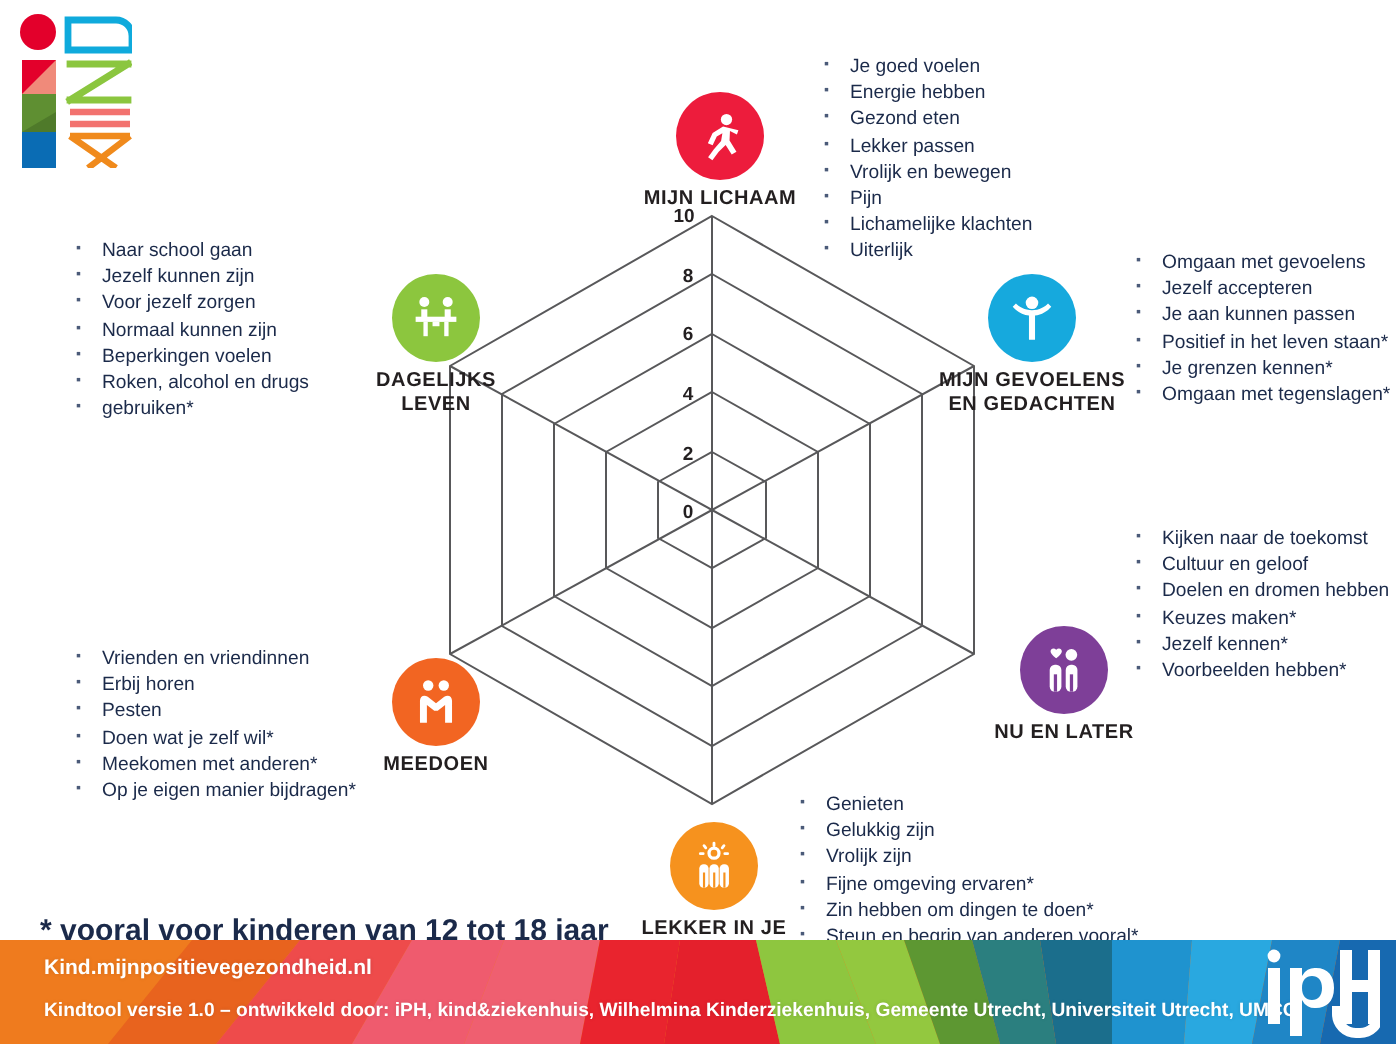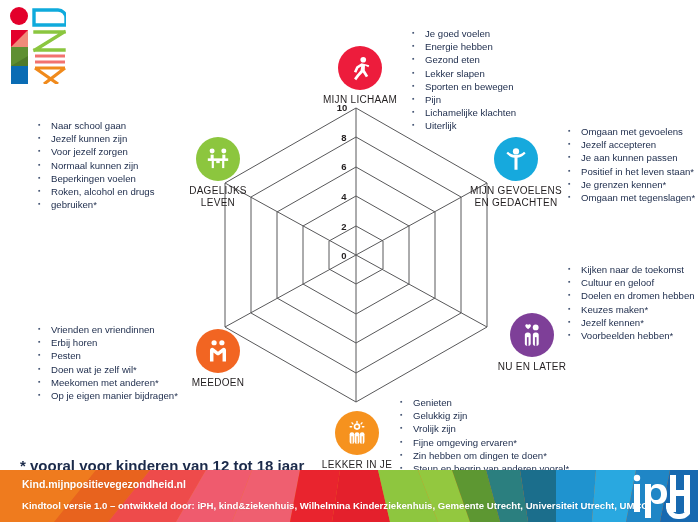--- a/index.html
+++ b/index.html
@@ -27,21 +27,21 @@
   #radar { position:absolute; left:212px; top:100px; width:288px; height:310px; }
 
   
   .domain { position:absolute; text-align:center; }
   .circle {
     border-radius:50%;
     margin:0 auto;
     display:flex; align-items:center; justify-content:center;
   }
   .dlabel {
-    font-size:10px; font-weight:400; letter-spacing:0.3px;
+    font-size:10px; font-weight:700; letter-spacing:0.3px;
     line-height:11.5px; margin-top:4px; color:#231f20;
     text-transform:uppercase; white-space:pre-line;
   }
 
   
   .blist { position:absolute; }
   .blist ul { margin:0; padding:0; list-style:none; }
   .blist li {
     font-size:9.6px; font-weight:400; line-height:13.2px;
     color:#1b2a4a; position:relative; padding-left:13px;
@@ -134,22 +134,22 @@
       <path d="M13.4 7.6 L8.6 10.6 L6.4 15.4 l2.2 0.9 1.9 -4.1 2.6 -1.5 -0.6 3.6 -3.4 3.9 -2.6 3.6 2 1.4 2.9 -3.9 3.2 -3.2 2.8 4.4 2.2 -1.2 -3.2 -5.2 0.2 -4.4 3.2 1.6 0.7 -1.9 z" fill="#fff"></path>
     </svg>
   </div>
   <div class="dlabel">MIJN LICHAAM</div>
 </div>
 <div class="blist" style="left:412px; top:27px;">
   <ul>
     <li>Je goed voelen</li>
     <li>Energie hebben</li>
     <li>Gezond eten</li>
-    <li>Lekker slapen</li>
-    <li>Sporten en bewegen</li>
+    <li>Lekker passen</li>
+    <li>Vrolijk en bewegen</li>
     <li>Pijn</li>
     <li>Lichamelijke klachten</li>
     <li>Uiterlijk</li>
   </ul>
 </div>
 
 <div class="domain" style="left:462px; top:137px; width:108px;">
   <div class="circle" style="width:44px;height:44px;background:#16a9dd;">
     <svg width="26" height="26" viewBox="0 0 24 24">
       <circle cx="12" cy="5" r="2.9" fill="#fff"></circle>

